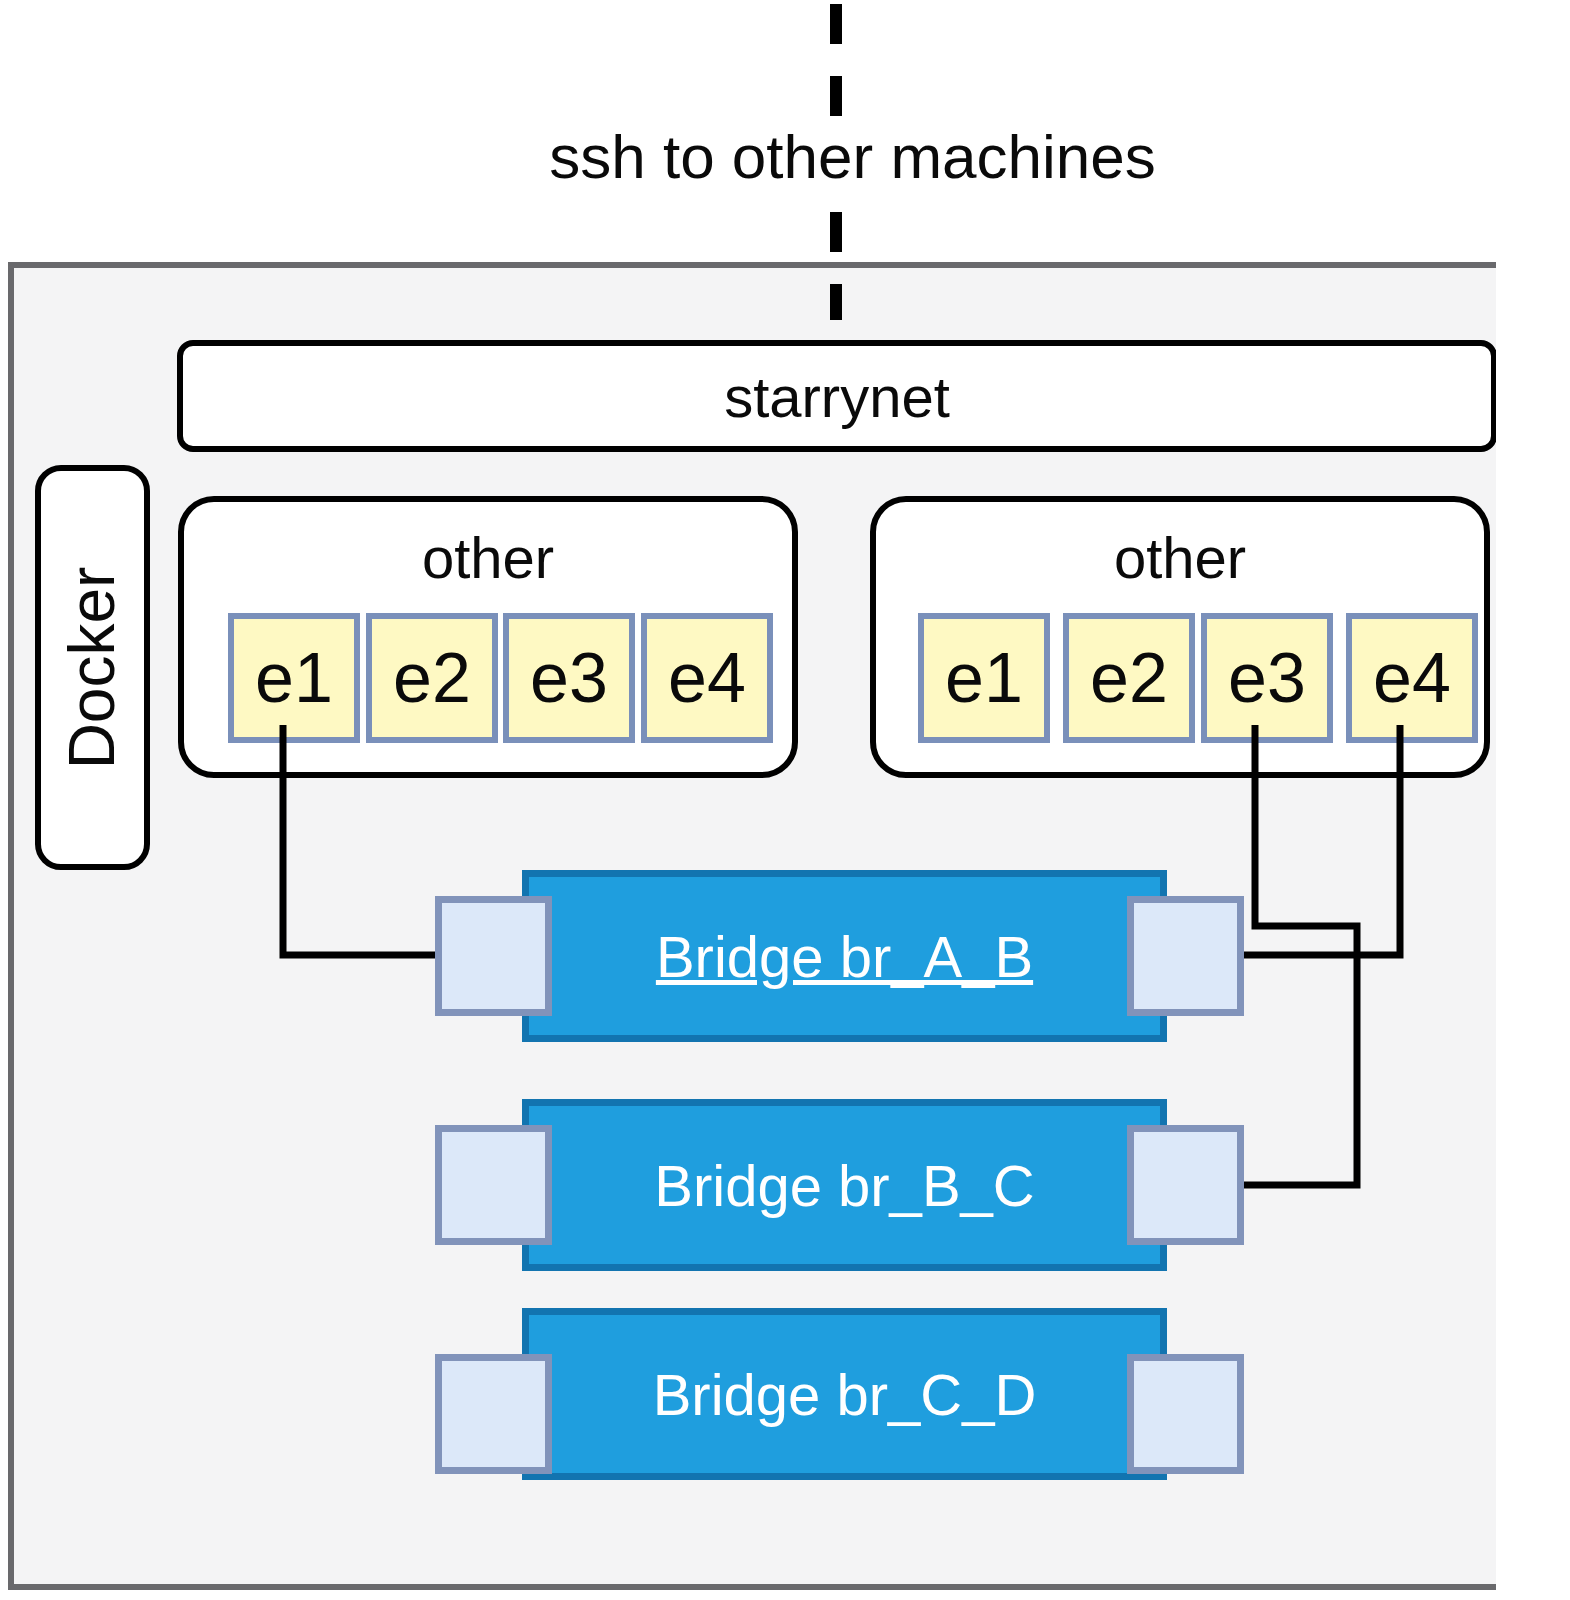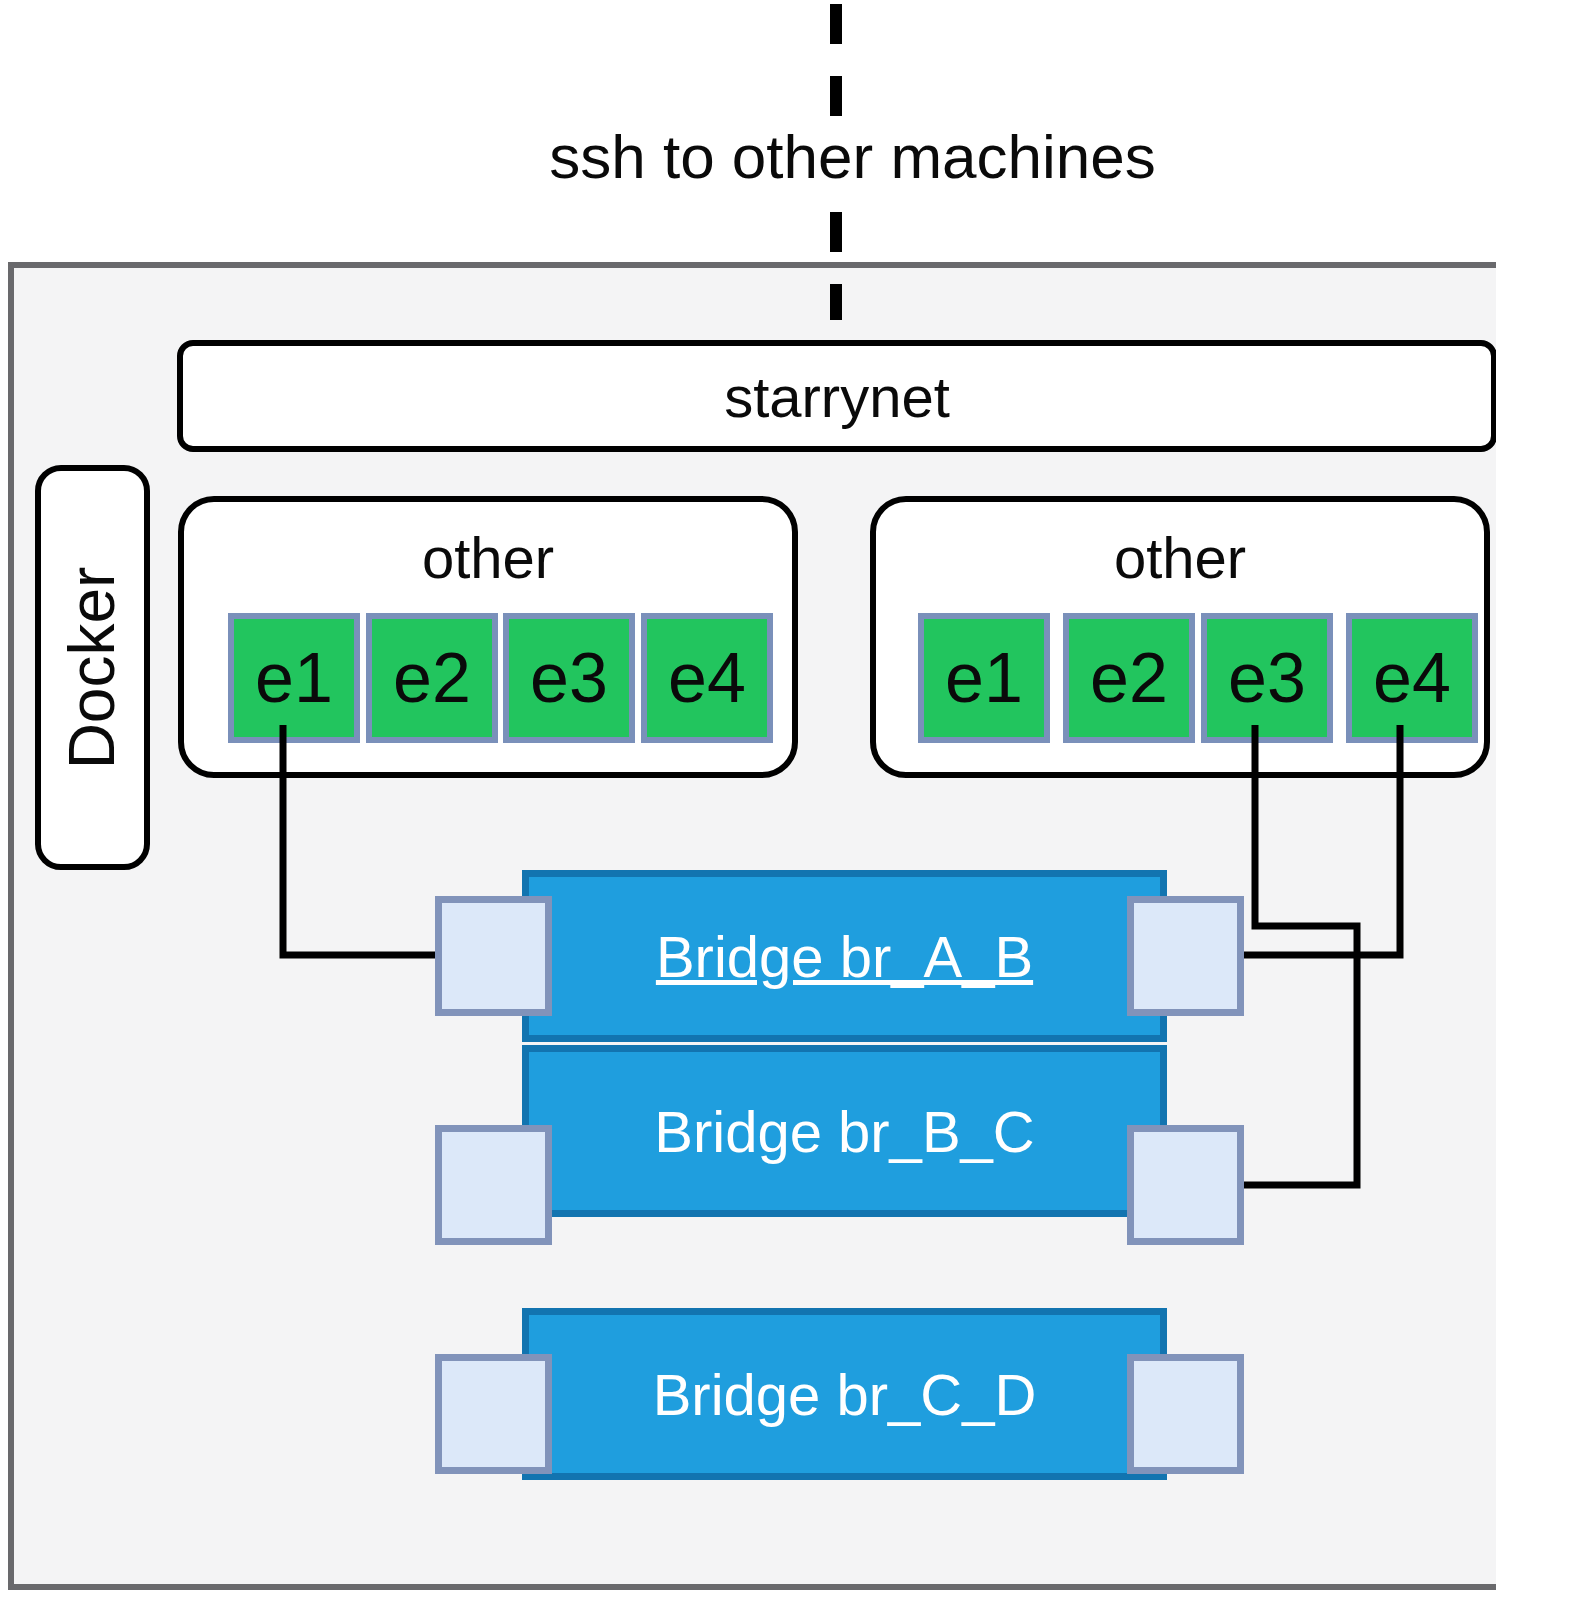--- a/index.html
+++ b/index.html
@@ -29,21 +29,21 @@
   }
   .node-box{
     border-radius:36px;width:620px;height:282px;top:496px;
   }
   .node-title{
     position:absolute;left:0;right:0;top:24px;text-align:center;
     font-size:58px;line-height:1.1;
   }
   .ebox{
     position:absolute;top:111px;width:120px;height:118px;
-    background:#22c55e;border:6px solid #7a90ba;
+    background:#fef9c3;border:6px solid #7a90ba;
     display:flex;align-items:center;justify-content:center;
     font-size:70px;z-index:3;
   }
   .bridge{
     left:522px;width:645px;height:172px;
     background:#1f9ede;border:7px solid #1274b0;z-index:2;
     display:flex;align-items:center;justify-content:center;
     color:#ffffff;font-size:58px;
   }
   .port{
@@ -88,21 +88,21 @@
     <div class="node-title">other</div>
     <div class="ebox" style="left:42px;">e1</div>
     <div class="ebox" style="left:187px;">e2</div>
     <div class="ebox" style="left:325px;">e3</div>
     <div class="ebox" style="left:470px;">e4</div>
   </div>
 
   <div class="abs bridge" style="top:870px;text-decoration:underline;">
     <span>Bridge br_A_B</span>
   </div>
-  <div class="abs bridge" style="top:1045px;text-align:right;">
+  <div class="abs bridge" style="top:1099px;text-align:right;">
     <span>Bridge br_B_C</span>
   </div>
   <div class="abs bridge" style="top:1300px;margin-top:8px;">
     <span>Bridge br_C_D</span>
   </div>
 
   <svg class="connector-svg" viewBox="0 0 1570 1600" xmlns="http://www.w3.org/2000/svg">
 
     <path d="M836 4 V116" stroke="#000" stroke-width="12" stroke-dasharray="40 32" fill="none"></path>
     <path d="M836 212 V320" stroke="#000" stroke-width="12" stroke-dasharray="40 32" fill="none"></path>

